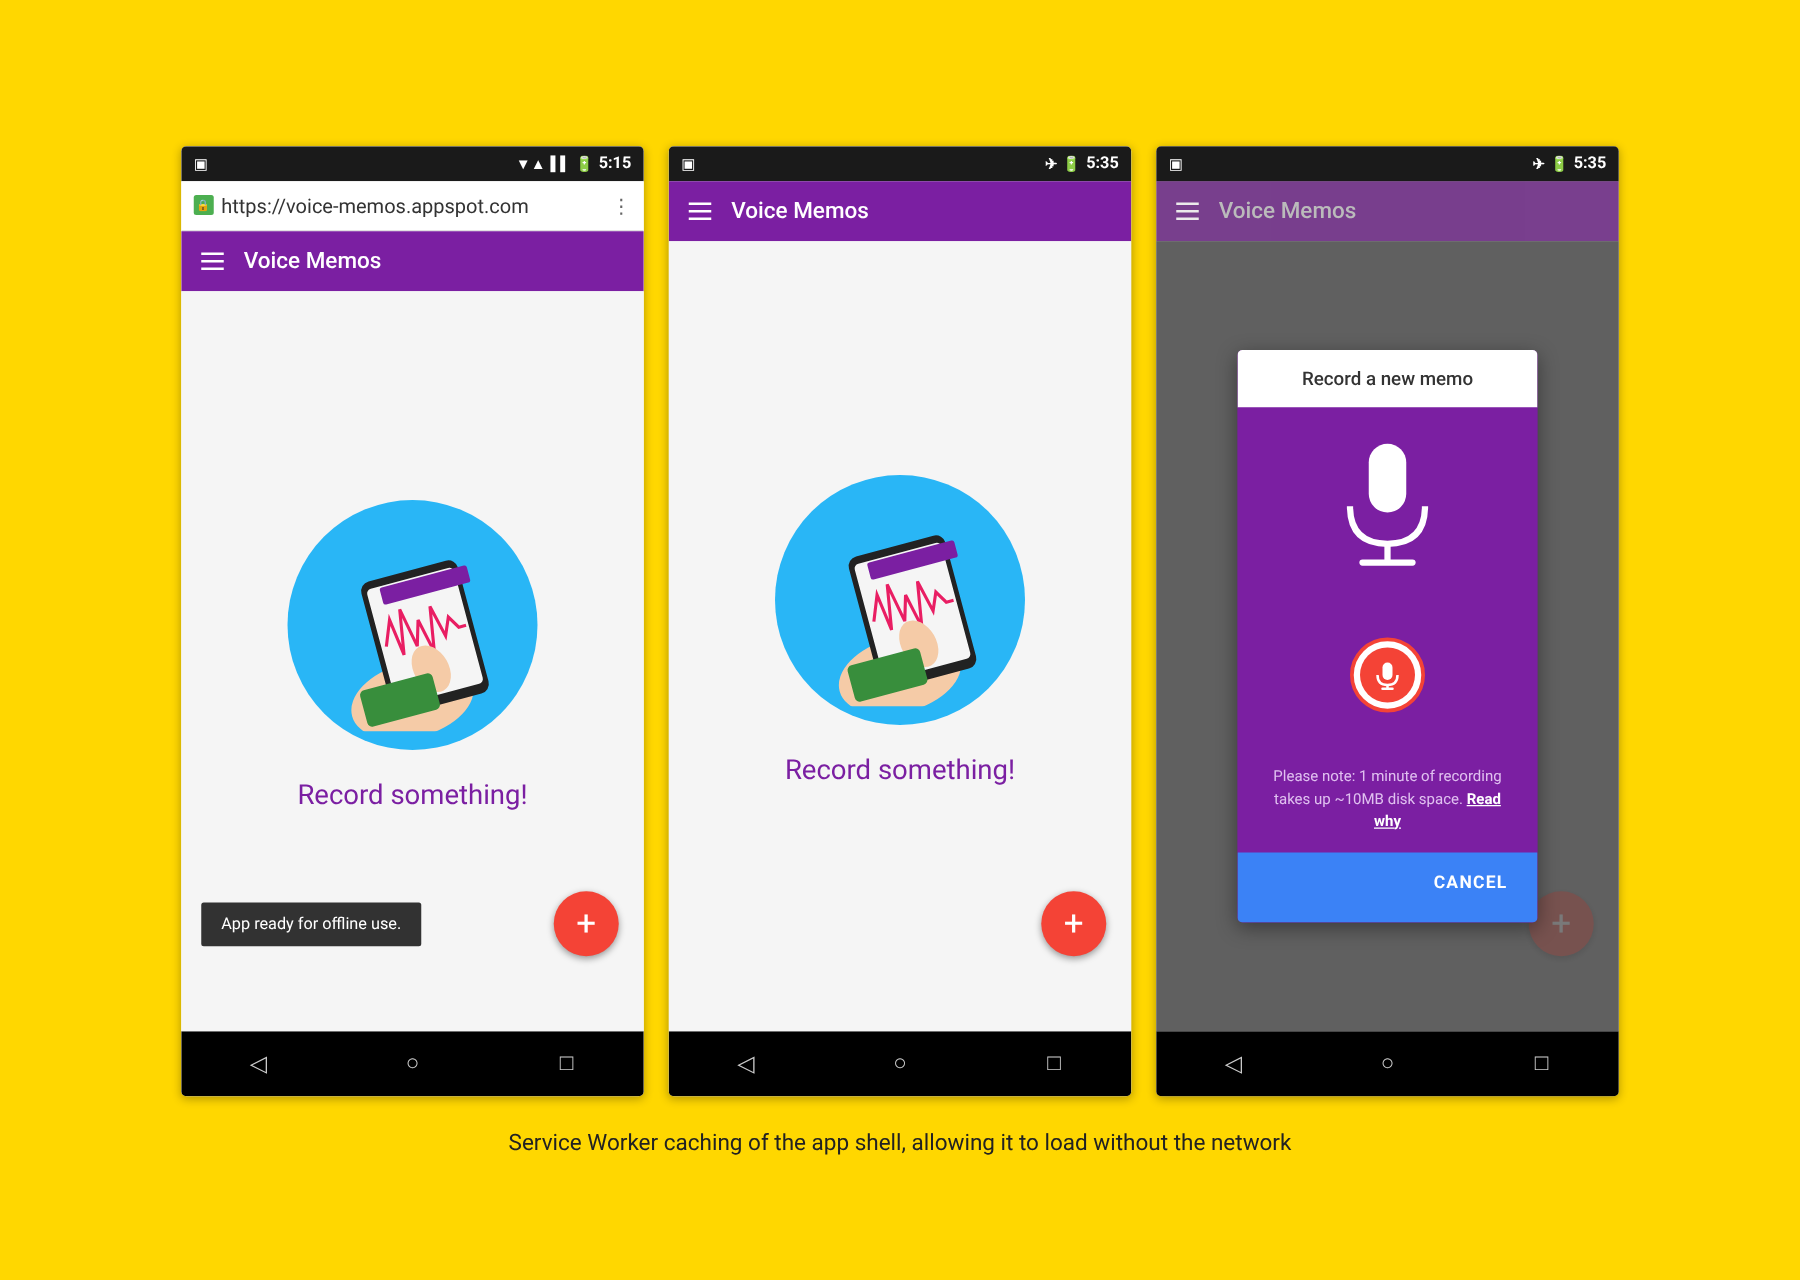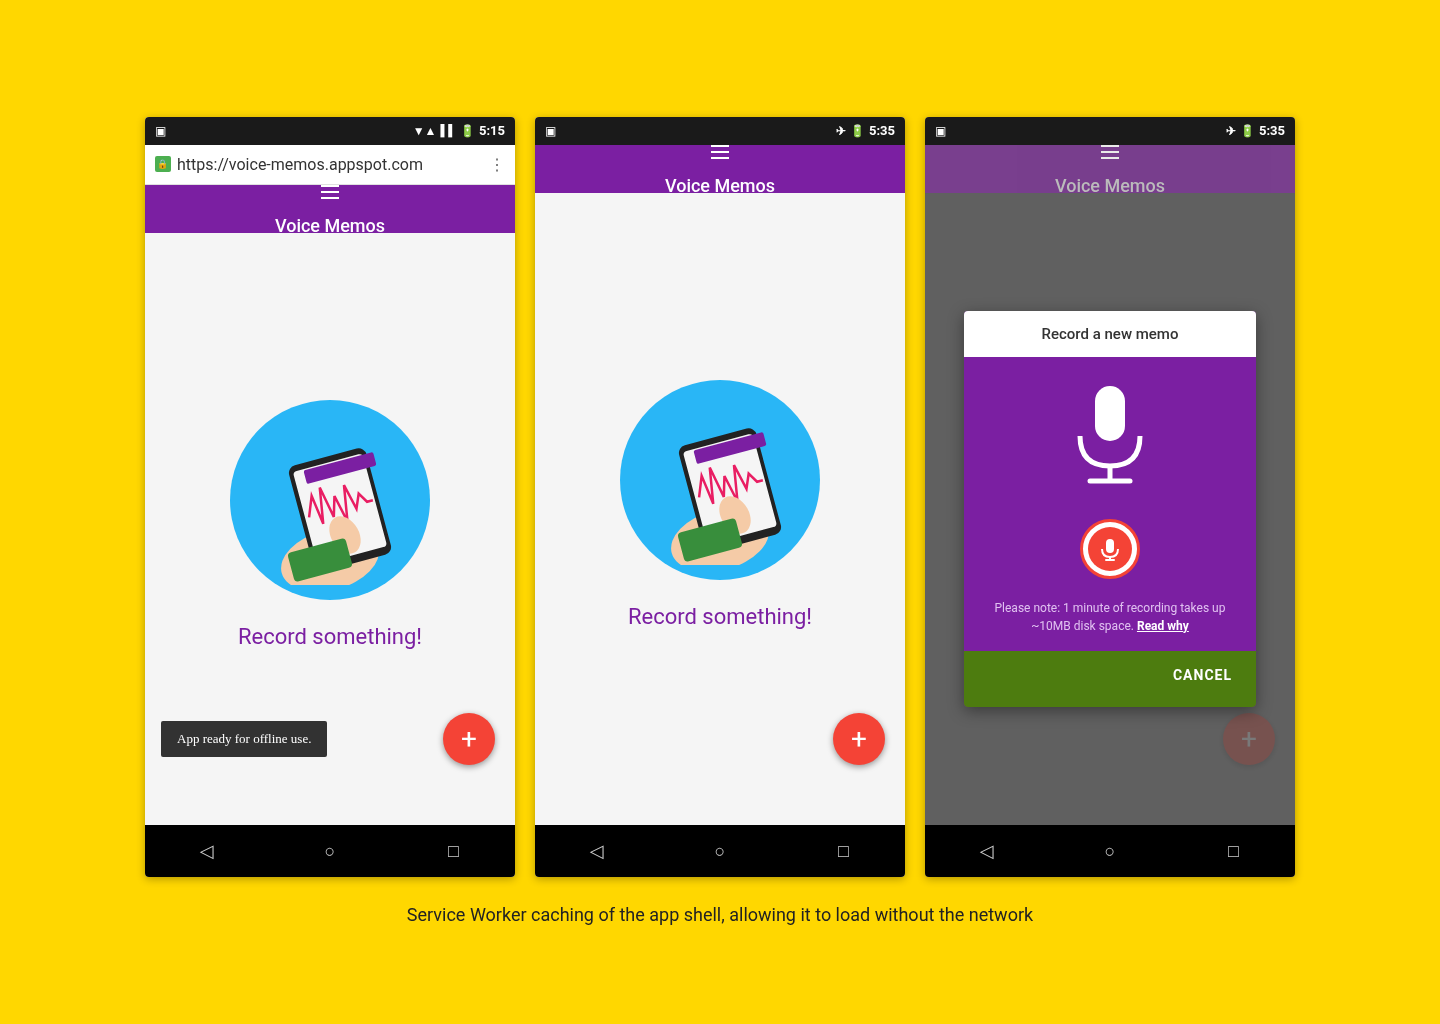--- a/index.html
+++ b/index.html
@@ -76,21 +76,20 @@
     }
 
     
     .app-toolbar {
       background: #7B1FA2;
       height: 48px;
       display: flex;
       align-items: center;
       padding: 0 16px;
       gap: 16px;
-      flex-direction: column;
     }
     .hamburger {
       display: flex; flex-direction: column; gap: 4px; cursor: pointer;
     }
     .hamburger span {
       display: block; width: 18px; height: 2px; background: #fff;
     }
     .toolbar-title {
       color: #fff;
       font-size: 18px;
@@ -150,21 +149,20 @@
     .snackbar {
       position: absolute;
       bottom: 68px;
       left: 16px;
       background: #323232;
       color: #fff;
       font-size: 13px;
       padding: 10px 16px;
       border-radius: 2px;
       max-width: 220px;
-      font-family: Liberation Serif, serif;
     }
 
     
     .bottom-nav {
       background: #000;
       height: 52px;
       display: flex;
       align-items: center;
       justify-content: space-around;
     }
@@ -185,38 +183,39 @@
       top: 0; left: 0; right: 0; bottom: 0;
       background: rgba(80,80,80,0.7);
       display: flex;
       align-items: center;
       justify-content: center;
       z-index: 10;
     }
     .dialog {
       background: #7B1FA2;
       border-radius: 4px;
-      width: 292px;
+      width: 240px;
       overflow: hidden;
       box-shadow: 0 4px 16px rgba(0,0,0,0.4);
     }
     .dialog-title {
       background: #fff;
       color: #333;
       font-size: 15px;
       font-weight: 500;
       padding: 14px 16px;
       text-align: center;
     }
     .dialog-body {
       background: #7B1FA2;
       display: flex;
       flex-direction: column;
       align-items: center;
       padding: 24px 16px 0 16px;
+      gap: 22px;
     }
     
     .mic-icon-large {
       margin-bottom: 24px;
     }
     .record-circle {
       width: 60px;
       height: 60px;
       border-radius: 50%;
       background: #fff;
@@ -242,21 +241,21 @@
       text-align: center;
       padding: 0 8px 16px 8px;
       line-height: 1.5;
     }
     .dialog-note a {
       color: #fff;
       font-weight: bold;
       text-decoration: underline;
     }
     .dialog-actions {
-      background: #4d7c0f;
+      background: #3b82f6;
       display: flex;
       justify-content: flex-end;
       padding: 8px 16px 16px 16px;
     }
     .dialog-cancel {
       color: #fff;
       font-size: 14px;
       font-weight: bold;
       letter-spacing: 1px;
       cursor: pointer;

